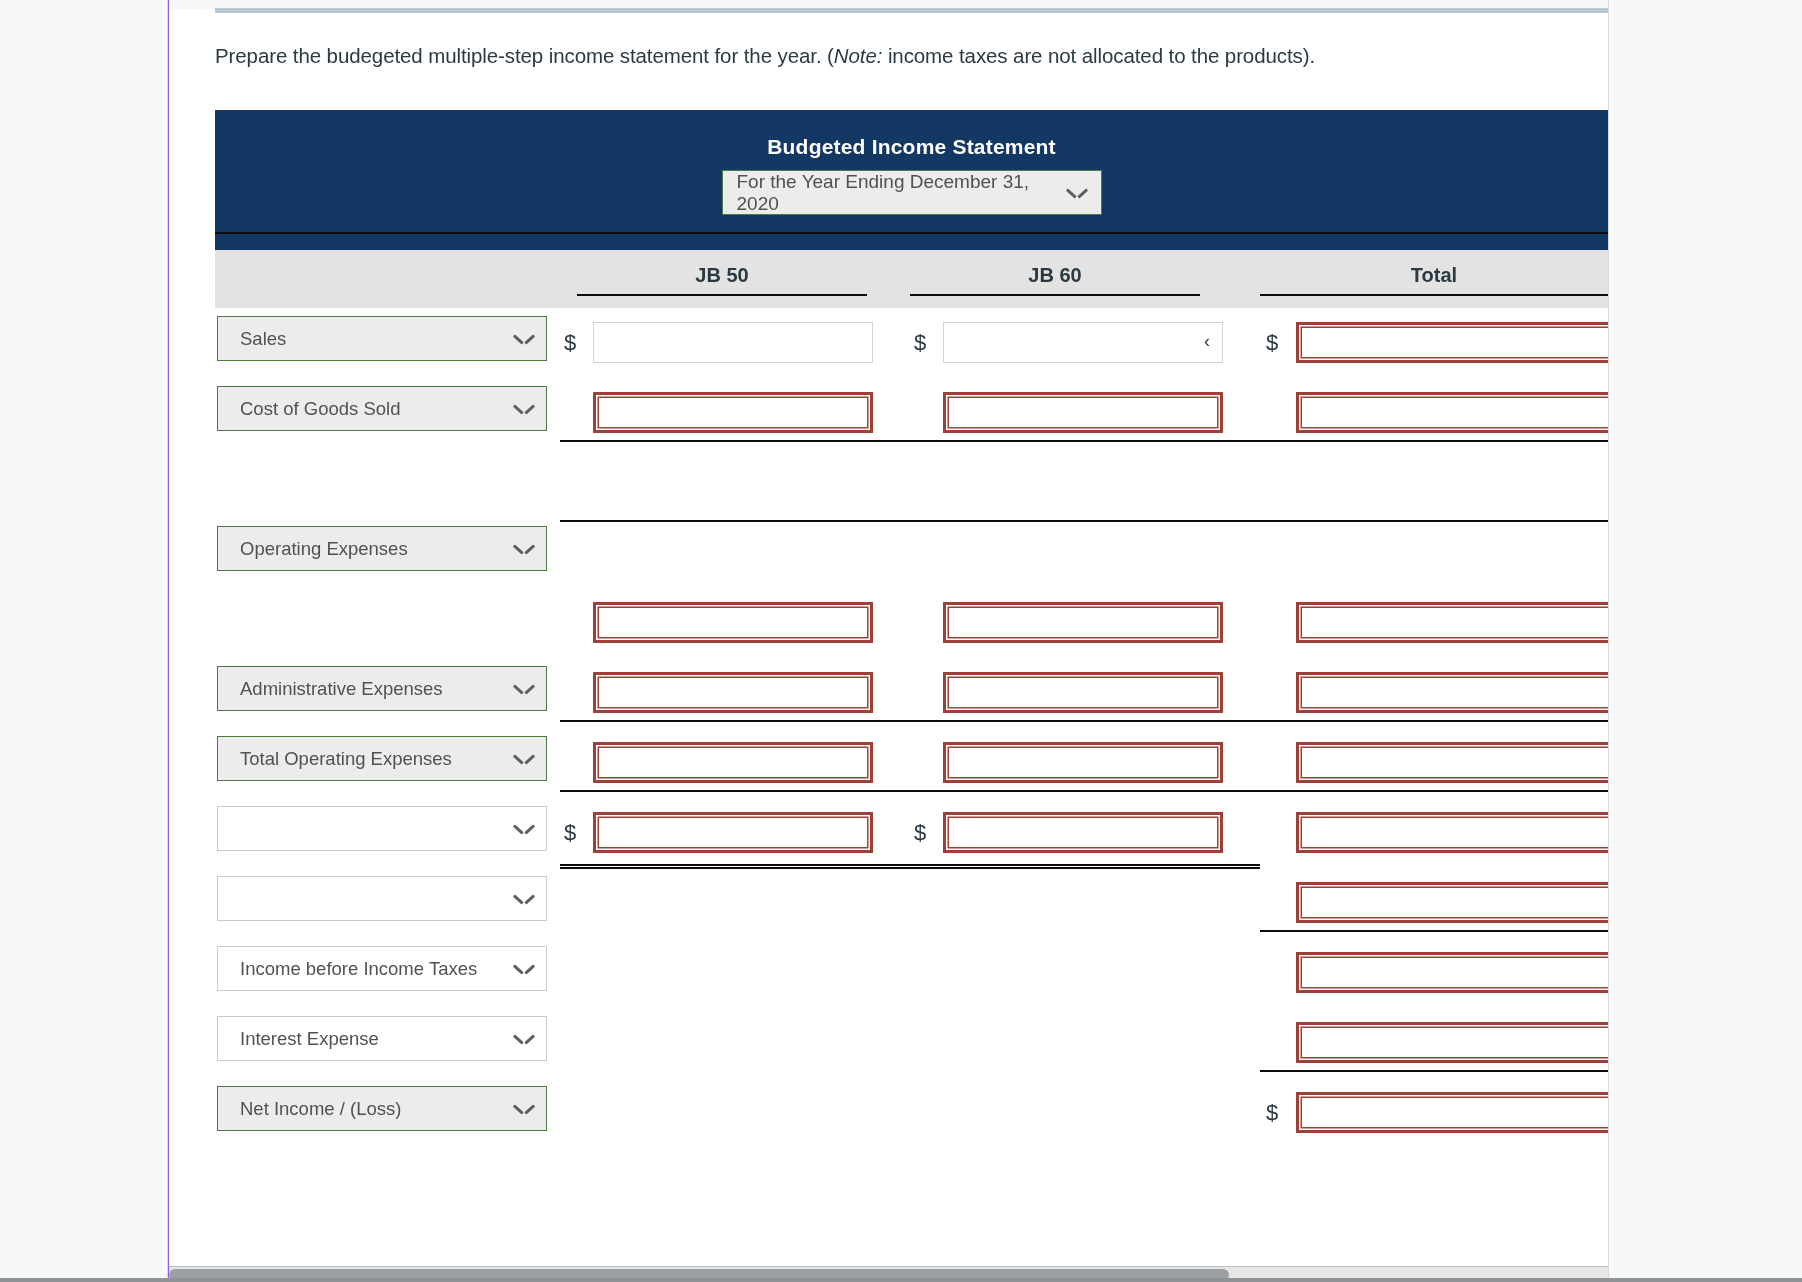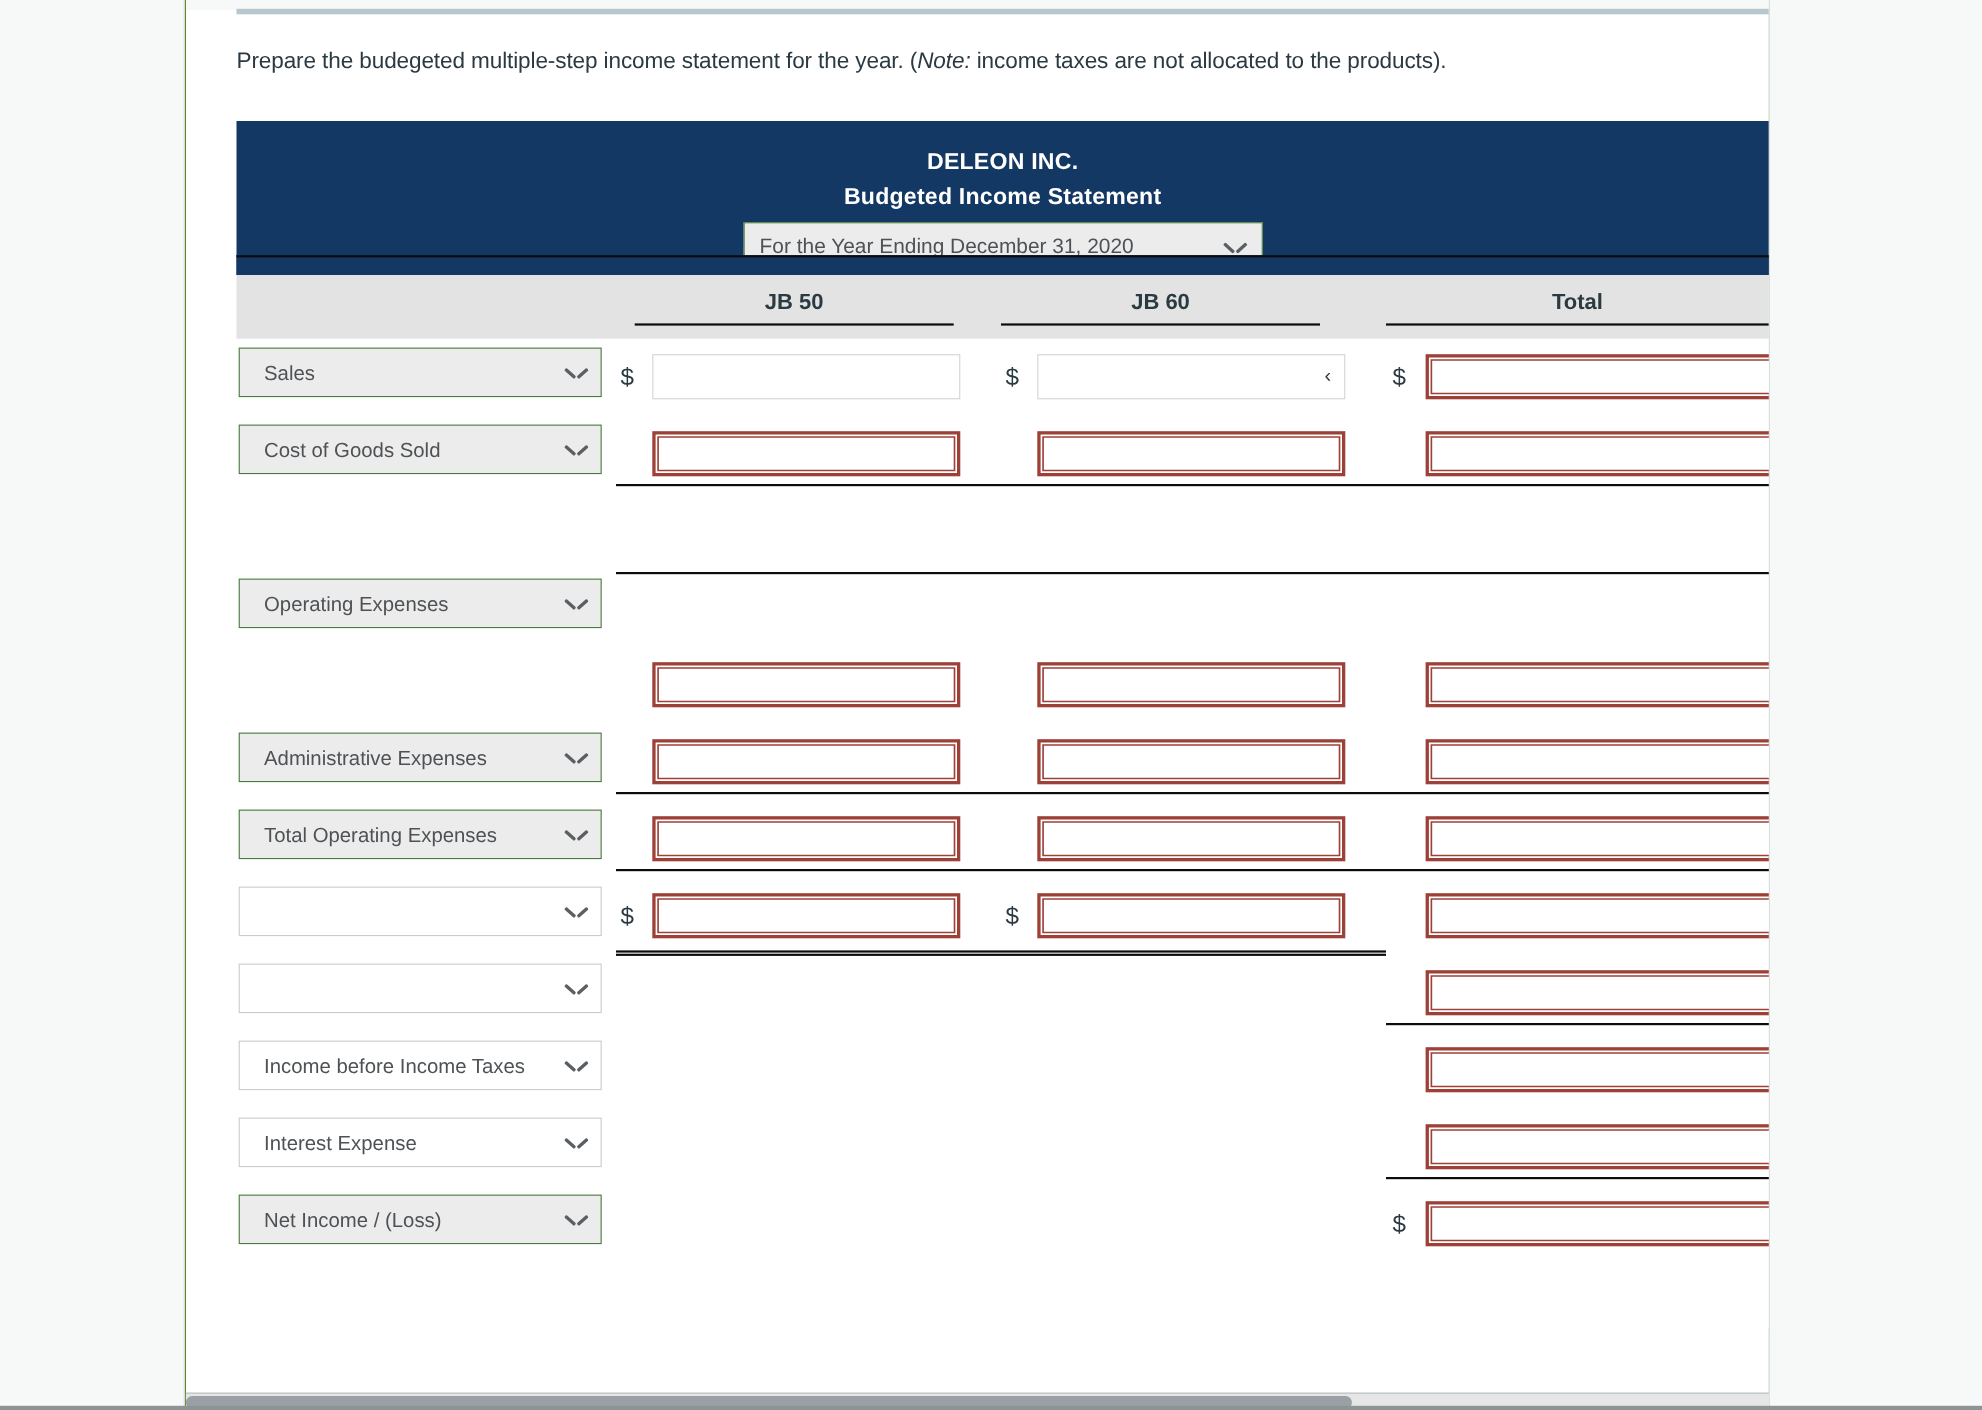--- a/index.html
+++ b/index.html
@@ -6,21 +6,21 @@
   html, body {
     margin: 0; padding: 0;
     width: 1802px; height: 1282px;
     overflow: hidden;
     background: #f7f8f8;
     font-family: "Liberation Sans", sans-serif;
   }
   #viewport {
     position: relative;
     width: 1802px; height: 1282px;
-    background: #4d7c0f;
+    background: #8b5cf6;
   }
 
   
   #left-gutter {
     position: absolute; left: 0; top: 0; width: 168px; height: 1282px;
     background: #f7f8f8; border-right: 1px solid #d8dadc;
   }
   #right-gutter {
     position: absolute; left: 1608px; top: 0; width: 194px; height: 1282px;
     background: #f7f8f8; border-left: 1px solid #d8dadc;
@@ -62,21 +62,21 @@
   .co-name {
     text-align: center; color: #ffffff; font-weight: bold;
     font-size: 21px; letter-spacing: .2px; margin-top: 8px;
   }
   .stmt-name {
     text-align: center; color: #ffffff; font-weight: bold;
     font-size: 21px; letter-spacing: .2px; margin-top: 7px;
   }
   .period-wrap { display: flex; justify-content: center; margin-top: 11px; }
   .period-select {
-    width: 472px; height: 45px;
+    width: 380px; height: 45px;
     background: #ececec; border: 1px solid #4a7c3f;
     display: flex; align-items: center;
     padding: 0 14px;
     font-size: 19px; color: #4e5255;
   }
   .period-select .ptext { flex: 1; }
   .blue-underline {
     position: absolute; left: 0; right: 0; bottom: 0;
     height: 18px; background: #143864;
     border-top: 2px solid #0c0c0c;
@@ -194,21 +194,20 @@
     <div id="top-shade"></div>
     <div id="top-strip"></div>
 
     <div class="prompt">
       <span>Prepare the budegeted multiple-step income statement for the year. (</span><i>Note:</i><span> income taxes are not allocated to the products).</span>
     </div>
 
     <div id="stmt">
 
       <div class="blue-head">
-        <div class="co-name">DELEON INC.</div>
         <div class="stmt-name">Budgeted Income Statement</div>
         <div class="period-wrap">
           <div class="period-select">
             <span class="ptext">For the Year Ending December 31, 2020</span>
             <span class="chev"></span>
           </div>
         </div>
         <div class="blue-underline"></div>
       </div>
 

